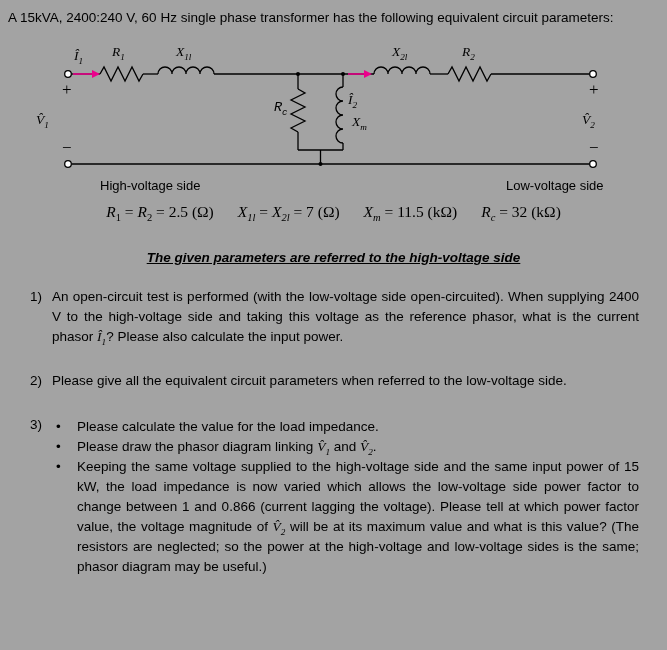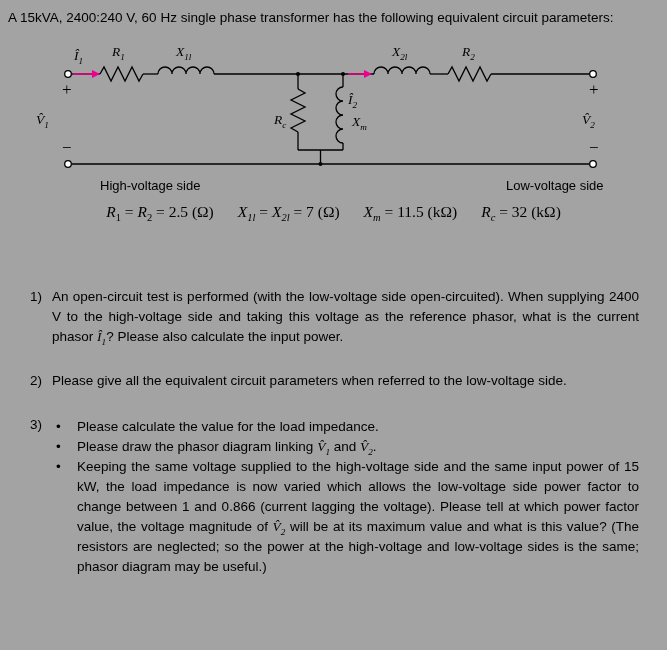--- a/index.html
+++ b/index.html
@@ -118,41 +118,42 @@
         <circle cx="535" cy="122" r="3.3"></circle>
       </g>
     </svg>
 
     <span class="clabel" style="left:74px; top:16px;"><span>Î</span><sub>1</sub></span>
     <span class="clabel" style="left:112px; top:12px;"><span>R</span><sub>1</sub></span>
     <span class="clabel" style="left:176px; top:12px;"><span>X</span><sub>1l</sub></span>
     <span class="clabel" style="left:348px; top:14px;margin-top:46px;"><span>Î</span><sub>2</sub></span>
     <span class="clabel" style="left:392px; top:12px;"><span>X</span><sub>2l</sub></span>
     <span class="clabel" style="left:462px; top:12px;"><span>R</span><sub>2</sub></span>
-    <span class="clabel" style="left:274px; top:80px;"><span>R</span><sub>c</sub></span>
+    <span class="clabel" style="left:274px; top:68px;font-family:Liberation Mono, monospace;"><span>R</span><sub>c</sub></span>
     <span class="clabel" style="left:352px; top:82px;"><span>X</span><sub>m</sub></span>
     <span class="clabel" style="left:36px; top:80px;"><span>V̂</span><sub>1</sub></span>
     <span class="clabel" style="left:582px; top:80px;"><span>V̂</span><sub>2</sub></span>
 
     <span class="sign" style="left:62px; top:48px;">+</span>
     <span class="sign" style="left:62px; top:106px;">−</span>
     <span class="sign" style="left:589px; top:48px;">+</span>
     <span class="sign" style="left:589px; top:106px;">−</span>
 
     <span class="sidelabel" style="left:67px; top:146px;margin-left:33px;">High-voltage side</span>
     <span class="sidelabel" style="left:506px; top:146px;">Low-voltage side</span>
   </div>
 
   <div class="params">
     <span><span class="it">R</span><sub>1</sub><span> = </span><span class="it">R</span><sub>2</sub><span> = 2.5 (Ω)</span></span>
     <span><span class="it">X</span><sub class="it">1l</sub><span> = </span><span class="it">X</span><sub class="it">2l</sub><span> = 7 (Ω)</span></span>
     <span><span class="it">X</span><sub class="it">m</sub><span> = 11.5 (kΩ)</span></span>
     <span><span class="it">R</span><sub class="it">c</sub><span> = 32 (kΩ)</span></span>
   </div>
 
+  <div class="subtitle">The given parameters are referred to the high-voltage side</div>
 
   <div class="questions">
 
     <div class="question">
       <span class="qnum">1)</span>
       <div class="qtext"><span>An open-circuit test is performed (with the low-voltage side open-circuited). When supplying 2400 V to the high-voltage side and taking this voltage as the reference phasor, what is the current phasor </span><span class="math">Î</span><sub class="math">1</sub><span>? Please also calculate the input power.</span></div>
     </div>
 
     <div class="question">
       <span class="qnum">2)</span>

